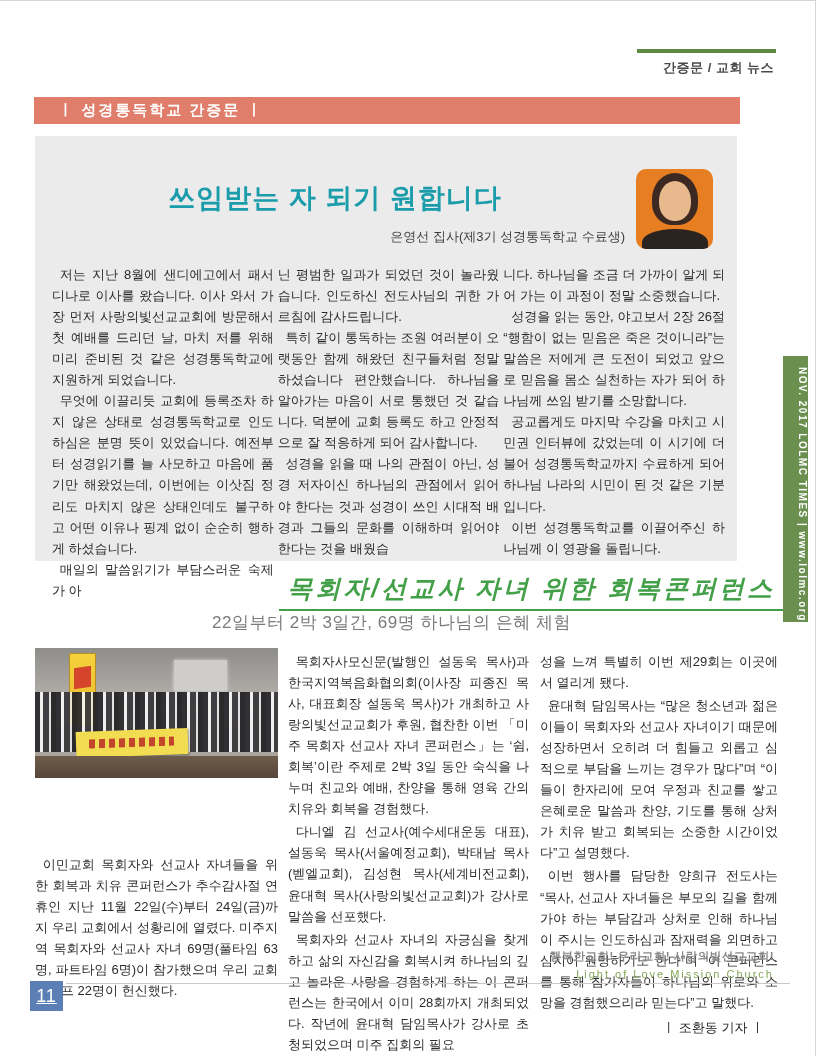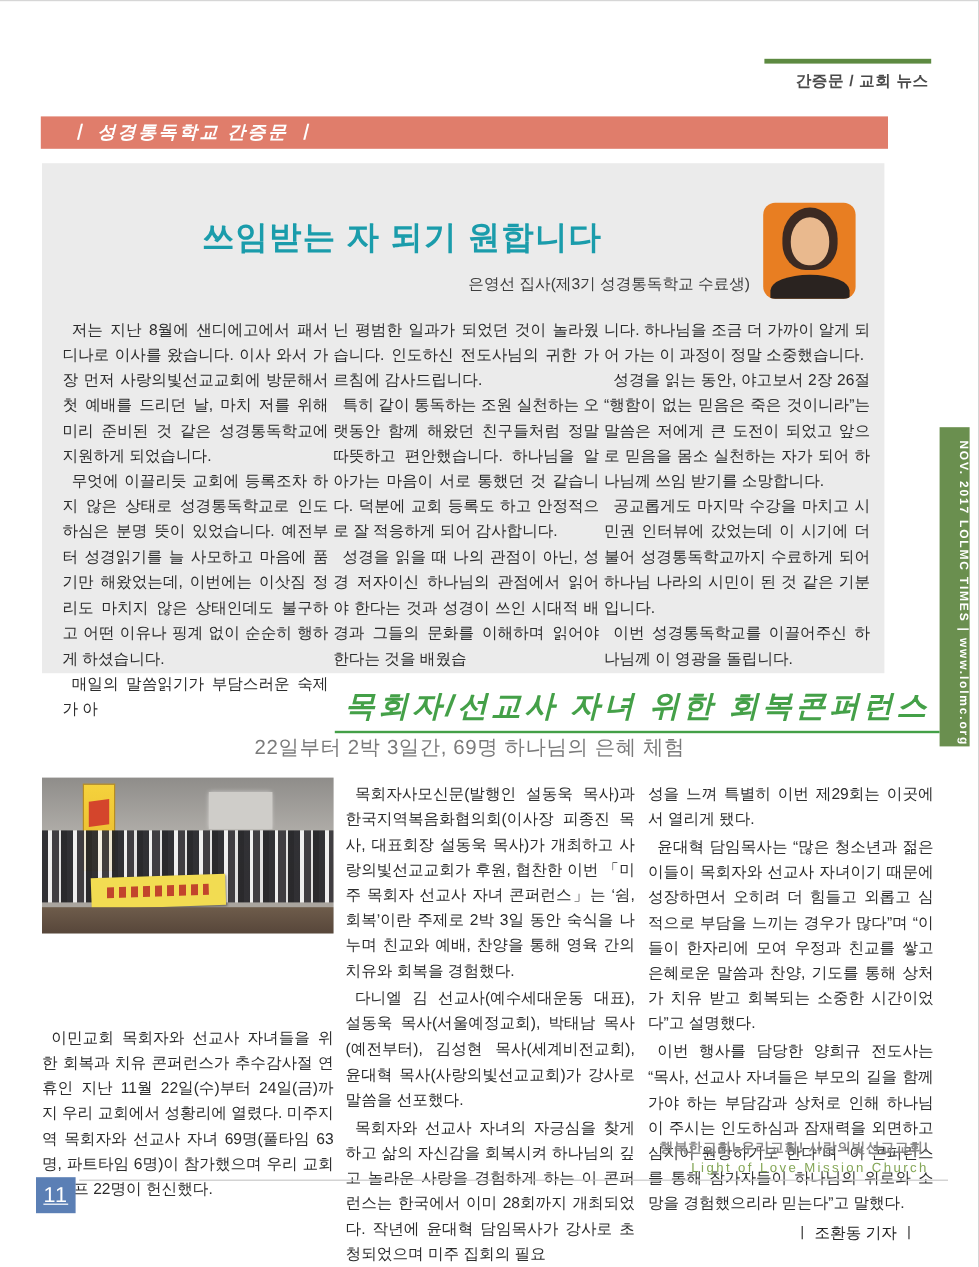--- a/index.html
+++ b/index.html
@@ -10,21 +10,21 @@
     border-top:1px solid #d6d6d6; border-right:1px solid #d6d6d6; overflow:hidden;
   }
 
   
   .toprule { position:absolute; left:637px; top:48px; width:139px; height:4px; background:#5d8a41; }
   .section-label { position:absolute; right:41px; top:58px; width:240px; text-align:right;
     font-size:13px; color:#4a4a4a; font-weight:bold; letter-spacing:.5px; }
 
   
   .kicker-bar { position:absolute; left:34px; top:96px; width:706px; height:27px;
-    background:#e07d6b; color:#fff; display:flex; align-items:center;font-style:italic; }
+    background:#e07d6b; color:#fff; display:flex; align-items:center; }
   .kicker-bar span { padding-left:24px; font-size:15px; font-weight:bold; letter-spacing:2px; }
 
   
   .article-box { position:absolute; left:35px; top:135px; width:702px; height:425px; background:#ebebeb; }
   .article-title { position:absolute; left:40px; top:44px; width:520px; text-align:center;
     font-size:27px; font-weight:600; color:#1a9cab; letter-spacing:1px; }
   .article-byline { position:absolute; top:92px; right:112px; font-size:13px; color:#3d3d3d; }
 
   .portrait { position:absolute; left:601px; top:33px; width:77px; height:80px;
     background:#e87e22; border-radius:10px; overflow:hidden; }
@@ -116,21 +116,21 @@
     </div>
 
     <div class="columns">
       <div class="col">
         <p>저는 지난 8월에 샌디에고에서 패서디나로 이사를 왔습니다. 이사 와서 가장 먼저 사랑의빛선교교회에 방문해서 첫 예배를 드리던 날, 마치 저를 위해 미리 준비된 것 같은 성경통독학교에 지원하게 되었습니다.</p>
         <p>무엇에 이끌리듯 교회에 등록조차 하지 않은 상태로 성경통독학교로 인도하심은 분명 뜻이 있었습니다. 예전부터 성경읽기를 늘 사모하고 마음에 품기만 해왔었는데, 이번에는 이삿짐 정리도 마치지 않은 상태인데도 불구하고 어떤 이유나 핑계 없이 순순히 행하게 하셨습니다.</p>
         <p>매일의 말씀읽기가 부담스러운 숙제가 아</p>
       </div>
       <div class="col">
         <p class="cont">닌 평범한 일과가 되었던 것이 놀라웠습니다. 인도하신 전도사님의 귀한 가르침에 감사드립니다.</p>
-        <p>특히 같이 통독하는 조원 실천하는 오랫동안 함께 해왔던 친구들처럼 정말 따뜻하고 편안했습니다. 하나님을 알아가는 마음이 서로 통했던 것 같습니다. 덕분에 교회 등록도 하고 안정적으로 잘 적응하게 되어 감사합니다.</p>
+        <p>특히 같이 통독하는 조원 여러분이 오랫동안 함께 해왔던 친구들처럼 정말 하셨습니다 편안했습니다. 하나님을 알아가는 마음이 서로 통했던 것 같습니다. 덕분에 교회 등록도 하고 안정적으로 잘 적응하게 되어 감사합니다.</p>
         <p>성경을 읽을 때 나의 관점이 아닌, 성경 저자이신 하나님의 관점에서 읽어야 한다는 것과 성경이 쓰인 시대적 배경과 그들의 문화를 이해하며 읽어야 한다는 것을 배웠습</p>
       </div>
       <div class="col">
         <p class="cont">니다. 하나님을 조금 더 가까이 알게 되어 가는 이 과정이 정말 소중했습니다.</p>
         <p>성경을 읽는 동안, 야고보서 2장 26절 “행함이 없는 믿음은 죽은 것이니라”는 말씀은 저에게 큰 도전이 되었고 앞으로 믿음을 몸소 실천하는 자가 되어 하나님께 쓰임 받기를 소망합니다.</p>
         <p>공교롭게도 마지막 수강을 마치고 시민권 인터뷰에 갔었는데 이 시기에 더불어 성경통독학교까지 수료하게 되어 하나님 나라의 시민이 된 것 같은 기분입니다.</p>
         <p>이번 성경통독학교를 이끌어주신 하나님께 이 영광을 돌립니다.</p>
       </div>
     </div>
   </div>
@@ -153,21 +153,21 @@
       </span>
     <span class="floor"></span>
   </div>
 
 
   <div class="conf-col conf-col1">
     <p>이민교회 목회자와 선교사 자녀들을 위한 회복과 치유 콘퍼런스가 추수감사절 연휴인 지난 11월 22일(수)부터 24일(금)까지 우리 교회에서 성황리에 열렸다. 미주지역 목회자와 선교사 자녀 69명(풀타임 63명, 파트타임 6명)이 참가했으며 우리 교회 스태프 22명이 헌신했다.</p>
   </div>
   <div class="conf-col conf-col2">
     <p>목회자사모신문(발행인 설동욱 목사)과 한국지역복음화협의회(이사장 피종진 목사, 대표회장 설동욱 목사)가 개최하고 사랑의빛선교교회가 후원, 협찬한 이번 「미주 목회자 선교사 자녀 콘퍼런스」는 ‘쉼, 회복’이란 주제로 2박 3일 동안 숙식을 나누며 친교와 예배, 찬양을 통해 영육 간의 치유와 회복을 경험했다.</p>
-    <p>다니엘 김 선교사(예수세대운동 대표), 설동욱 목사(서울예정교회), 박태남 목사(예전부터), 김성현 목사(세계비전교회), 윤대혁 목사(사랑의빛선교교회)가 강사로 말씀을 선포했다.</p>
+    <p>다니엘 김 선교사(예수세대운동 대표), 설동욱 목사(서울예정교회), 박태남 목사(벧엘교회), 김성현 목사(세계비전교회), 윤대혁 목사(사랑의빛선교교회)가 강사로 말씀을 선포했다.</p>
     <p>목회자와 선교사 자녀의 자긍심을 찾게 하고 삶의 자신감을 회복시켜 하나님의 깊고 놀라운 사랑을 경험하게 하는 이 콘퍼런스는 한국에서 이미 28회까지 개최되었다. 작년에 윤대혁 담임목사가 강사로 초청되었으며 미주 집회의 필요</p>
   </div>
   <div class="conf-col conf-col3">
     <p class="cont">성을 느껴 특별히 이번 제29회는 이곳에서 열리게 됐다.</p>
     <p>윤대혁 담임목사는 “많은 청소년과 젊은이들이 목회자와 선교사 자녀이기 때문에 성장하면서 오히려 더 힘들고 외롭고 심적으로 부담을 느끼는 경우가 많다”며 “이들이 한자리에 모여 우정과 친교를 쌓고 은혜로운 말씀과 찬양, 기도를 통해 상처가 치유 받고 회복되는 소중한 시간이었다”고 설명했다.</p>
     <p>이번 행사를 담당한 양희규 전도사는 “목사, 선교사 자녀들은 부모의 길을 함께 가야 하는 부담감과 상처로 인해 하나님이 주시는 인도하심과 잠재력을 외면하고 심지어 원망하기도 한다”며 “이 콘퍼런스를 통해 참가자들이 하나님의 위로와 소망을 경험했으리라 믿는다”고 말했다.</p>
     <div class="reporter">ㅣ 조환동 기자 ㅣ</div>
   </div>
 
   <div class="footer-line"></div>

